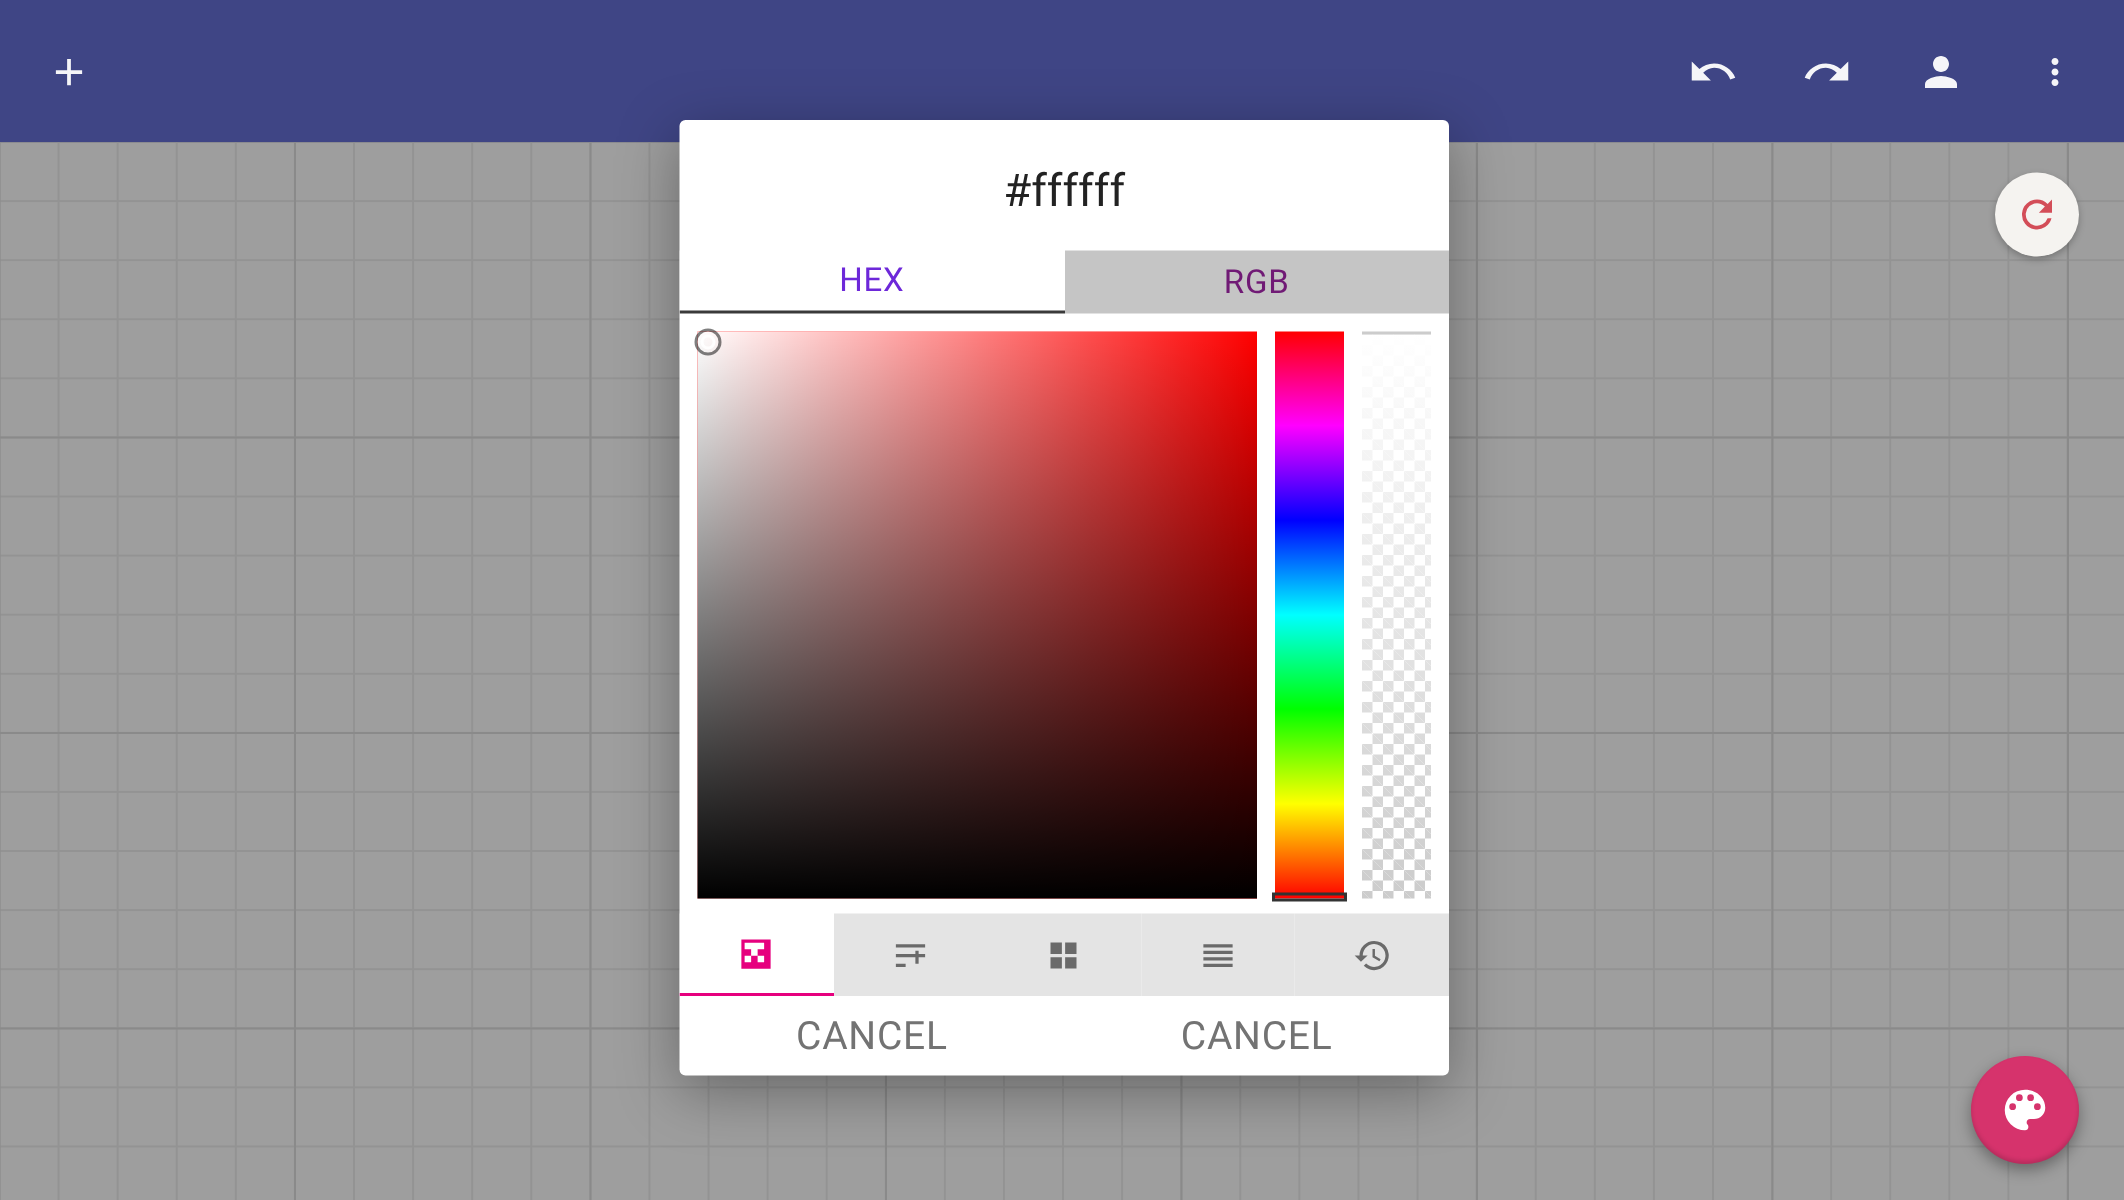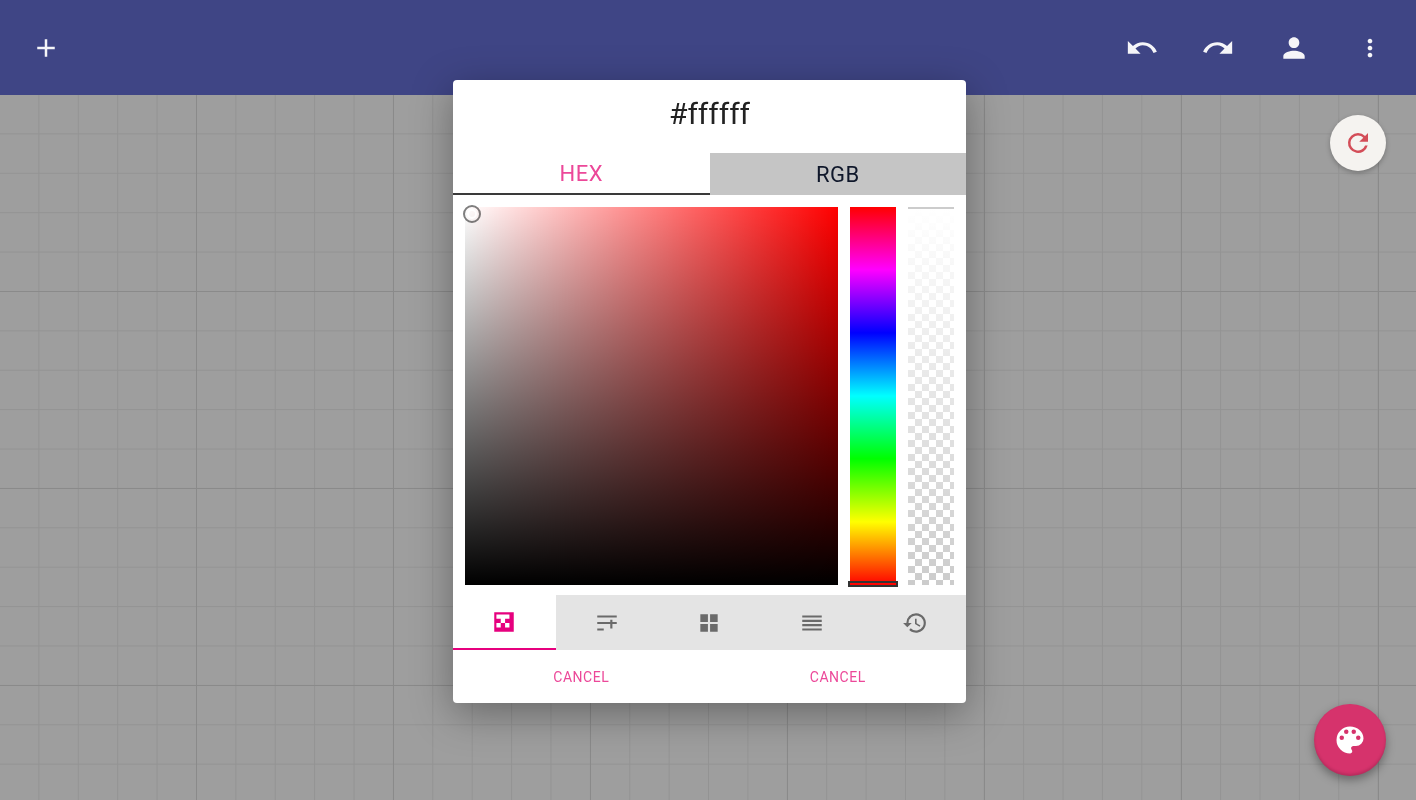--- a/index.html
+++ b/index.html
@@ -75,34 +75,34 @@
     background:#fff;
     border-radius:4px;
     box-shadow: 0 10px 40px rgba(0,0,0,0.35);
     overflow:hidden;
   }
   .dialog-title {
     text-align:center;
     font-size:30px;
     font-weight:400;
     color:#222;
-    padding:16px 0 22px;
+    padding:30px 0 22px;
   }
   .tabrow { display:flex; }
   .tab {
     flex:1;
     display:flex; align-items:center; justify-content:center;
     height:42px;
     font-size:22px;
-    color:#0f172a;
+    color:#701a75;
     background:#c5c5c5;
     cursor:pointer;
     letter-spacing:0.5px;
   }
-  .tab.active { background:#fff; color:#ec4899; border-bottom:2px solid #3a3a3a; }
+  .tab.active { background:#fff; color:#6d28d9; border-bottom:2px solid #3a3a3a; }
 
   
   .picker-area { display:flex; gap:12px; padding:12px 12px 10px 12px; }
   .sv-panel {
     flex:1; height:378px; position:relative;
     background:
       linear-gradient(to top, #000, rgba(0,0,0,0)),
       linear-gradient(to right, #fff, rgba(255,255,255,0)),
       #ff0000;
     cursor:crosshair;
@@ -154,21 +154,21 @@
   .tool {
     flex:1; display:flex; align-items:center; justify-content:center;
     cursor:pointer;
     color:#6a6a6a;
     background:#e4e4e4;
   }
   .tool.active { background:#fff; color:#e6007e; border-bottom:2px solid #e6007e; }
 
   
   .actions { display:flex; height:53px; }
-  .action { flex:1; display:flex; align-items:center; justify-content:center; font-size:14px; letter-spacing:0.5px; color:#ec4899; cursor:pointer; }
+  .action { flex:1; display:flex; align-items:center; justify-content:center; font-size:26px; letter-spacing:0.5px; color:#737373; cursor:pointer; }
 
   svg { display:block; }
 </style>
 </head>
 <body>
 
 <div class="appbar">
   <div class="appbar-left">
     <div class="icon-btn icon">
       <svg width="30" height="30" viewBox="0 0 24 24">

